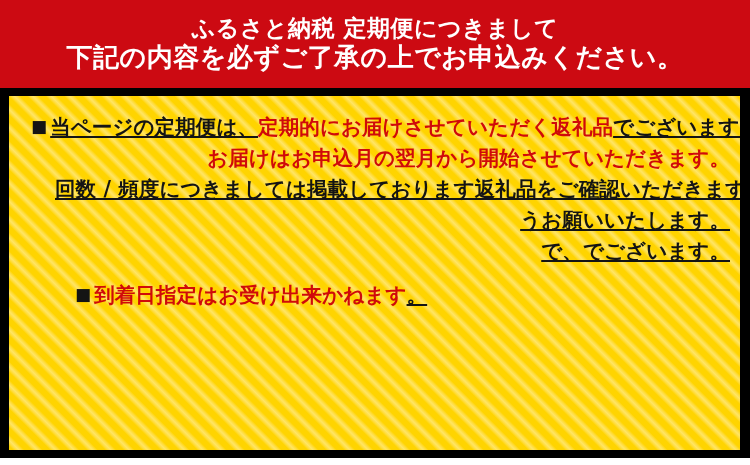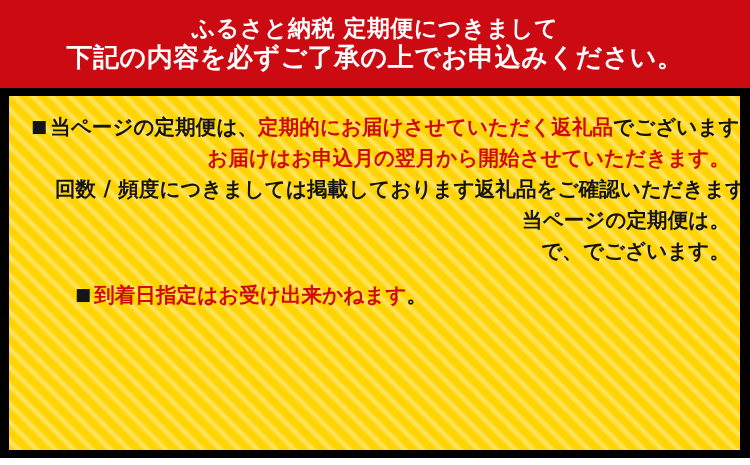--- a/index.html
+++ b/index.html
@@ -89,21 +89,21 @@
     font-size: 20.5px;
     font-weight: bold;
     line-height: 31px;
     white-space: nowrap;
     letter-spacing: 0.1px;
     color: #141414;
   }
   .line.indent { padding-left: 24px; text-align: right; }
   .line.gap { margin-top: 13px; margin-left: 44px; }
   .red { color: #d00a0a; }
-  .blk { color: #141414; }
+  .blk { color: #141414; text-decoration: underline; }
   .bullet {
     display: inline-block;
     font-size: 17px;
     line-height: 1;
     vertical-align: 2px;
     margin-right: 3px;
     color: #141414;
   }
 
   
@@ -125,21 +125,21 @@
     <div class="hdr-line hdr-line-1">ふるさと納税 定期便につきまして</div>
     <div class="hdr-line hdr-line-2">下記の内容を必ずご了承の上でお申込みください。</div>
   </div>
 
   <div id="frame">
     <div id="stripes">
       <div id="textblock">
           <div class="line"><span class="bullet">■</span><span class="blk">当ページの定期便は、</span><span class="red">定期的にお届けさせていただく返礼品</span><span class="blk">でございます。</span></div>
           <div class="line indent"><span class="red">お届けはお申込月の翌月から開始させていただきます。</span></div>
           <div class="line indent"><span class="blk">回数 / 頻度につきましては掲載しております返礼品をご確認いただきますよ</span></div>
-          <div class="line indent"><span class="blk">当ページの定期便は。</span></div>
+          <div class="line indent"><span class="blk">うお願いいたします。</span></div>
           <div class="line indent"><span class="blk">で、でございます。</span></div>
           <div class="line gap"><span class="bullet">■</span><span class="red">到着日指定はお受け出来かねます</span><span class="blk">。</span></div>
         </div>
     </div>
   </div>
 
   <div id="bottom-strip"></div>
 
 </div>
 

